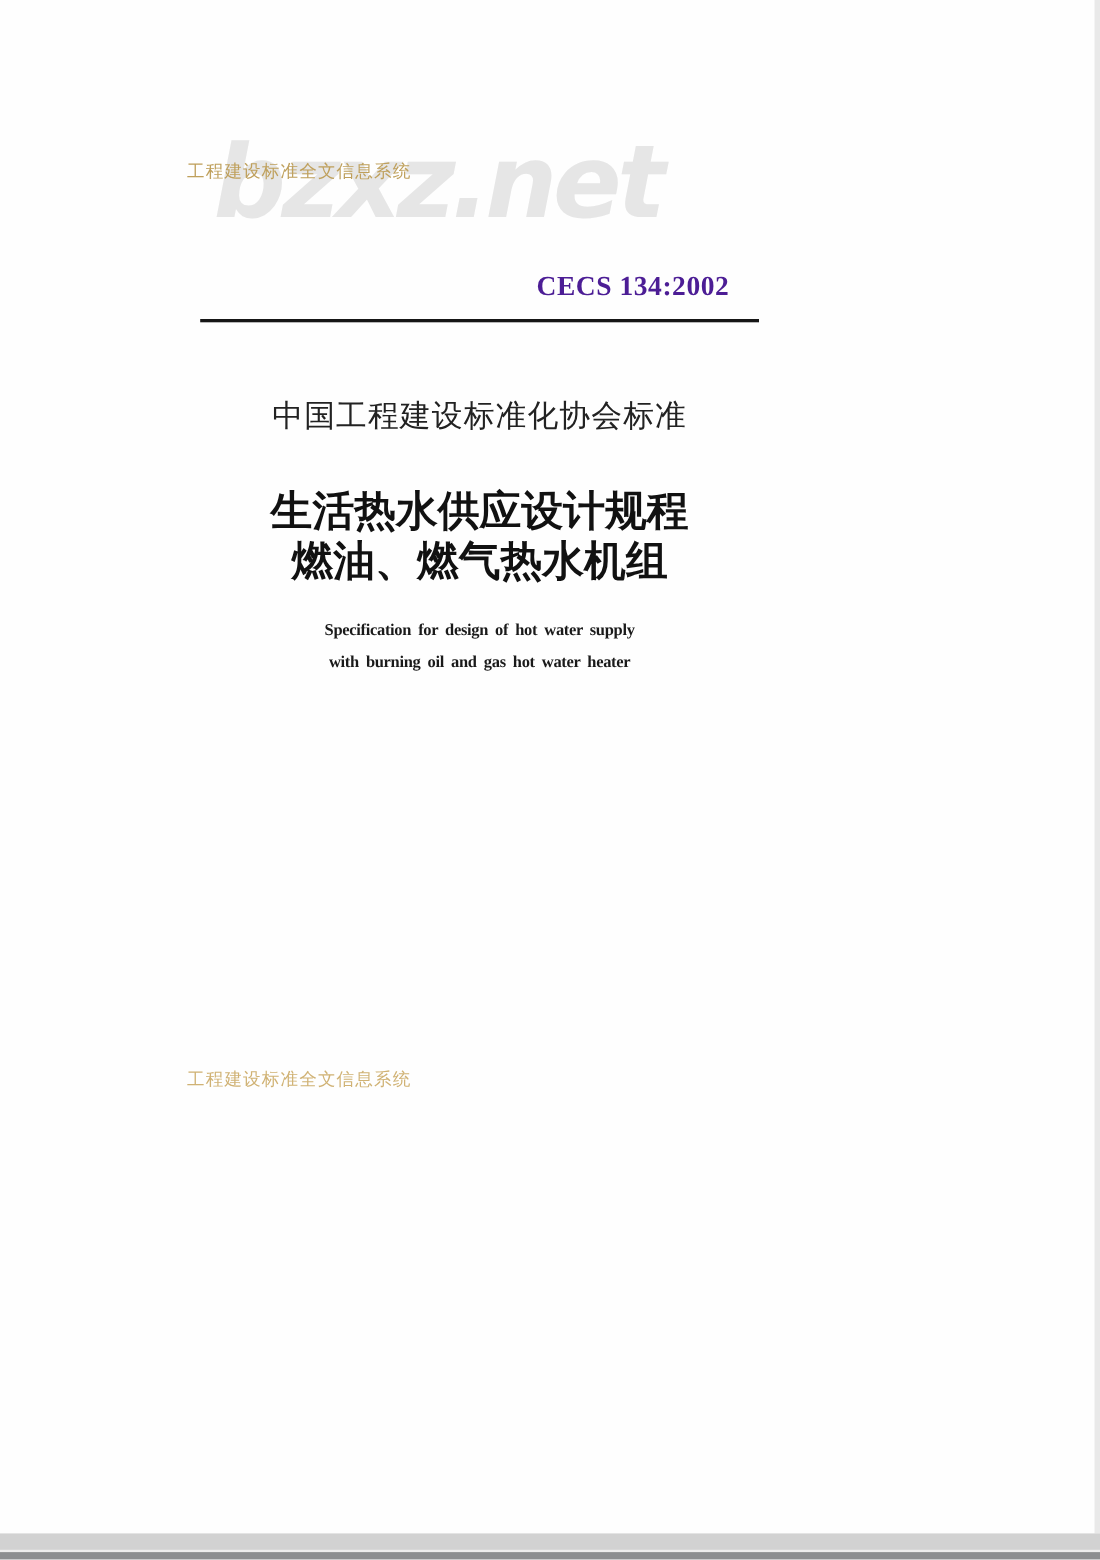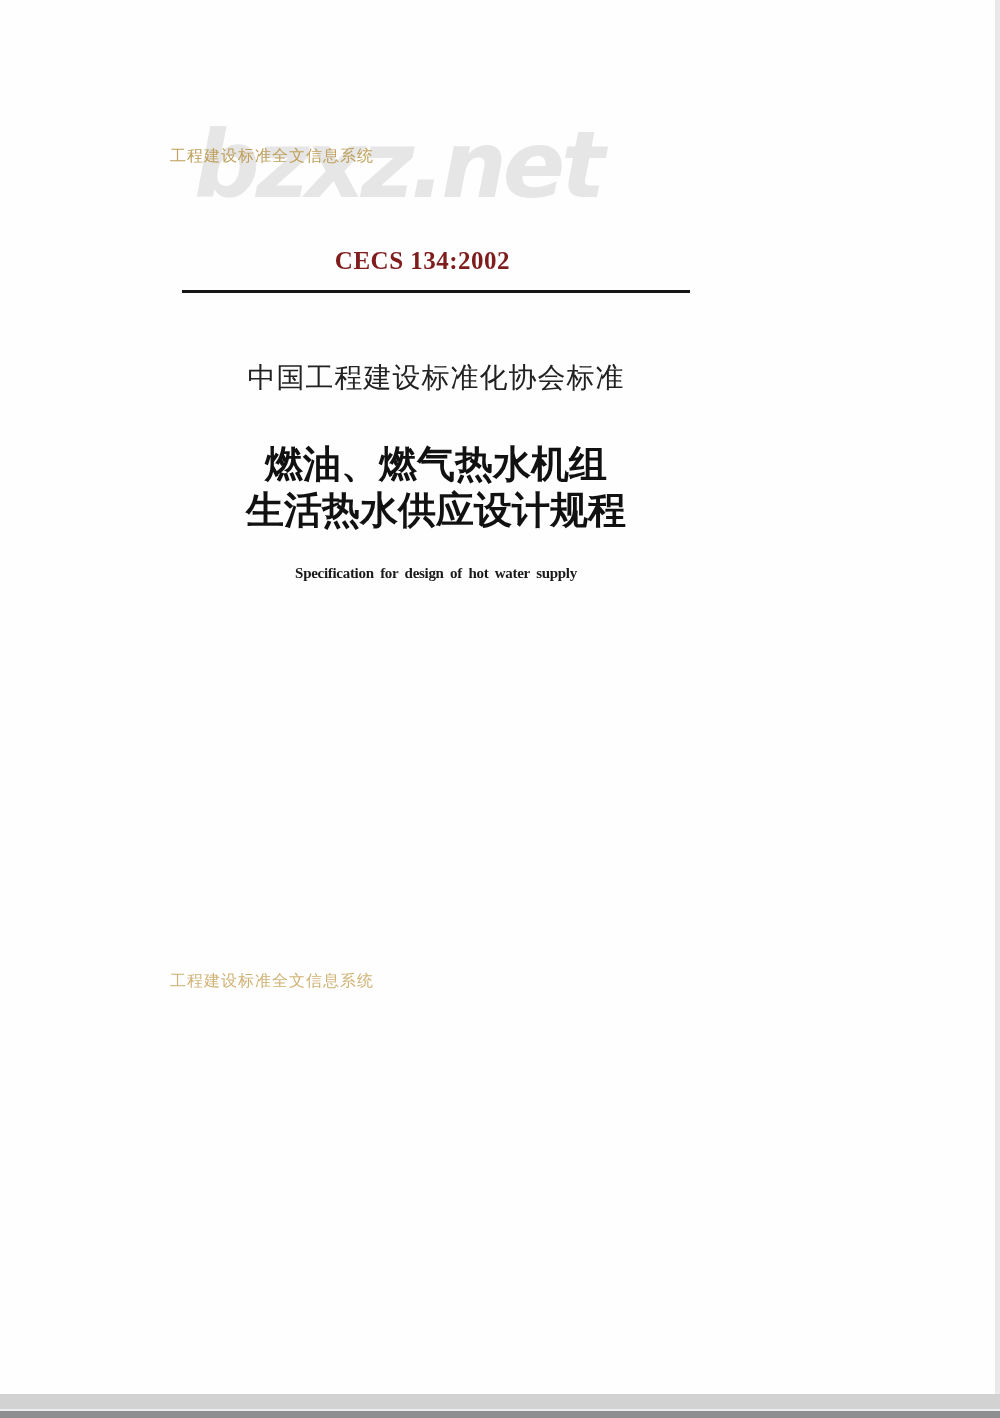--- a/index.html
+++ b/index.html
@@ -43,26 +43,26 @@
   .sys-bottom {
     left: 170px;
     top: 971px;
     color: #d0b274;
   }
   .std-num {
     position: absolute;
     left: 182px;
     top: 247px;
     width: 481px;
-    text-align: center;
+    text-align: right;
     font-family: "Liberation Serif", serif;
     font-weight: 700;
     font-size: 25px;
     letter-spacing: 0.5px;
-    color: #7f1d1d;
+    color: #4c1d95;
   }
   .rule {
     position: absolute;
     left: 182px;
     top: 290px;
     width: 508px;
     height: 3px;
     background: #161616;
   }
   .assoc {
@@ -144,26 +144,27 @@
 
   <div class="sys-label sys-top">工程建设标准全文信息系统</div>
 
   <div class="std-num">CECS 134:2002</div>
 
   <div class="rule"></div>
 
   <div class="assoc">中国工程建设标准化协会标准</div>
 
   <div class="title-cn">
+    <div>生活热水供应设计规程</div>
     <div>燃油、燃气热水机组</div>
-    <div>生活热水供应设计规程</div>
   </div>
 
   <div class="title-en">
     <div>Specification for design of hot water supply</div>
+    <div>with burning oil and gas hot water heater</div>
   </div>
 
   <div class="sys-label sys-bottom">工程建设标准全文信息系统</div>
 
   <div class="edge-right"></div>
   <div class="edge-bottom-light"></div>
   <div class="edge-bottom-seam"></div>
   <div class="edge-bottom-dark"></div>
 
 </div>

